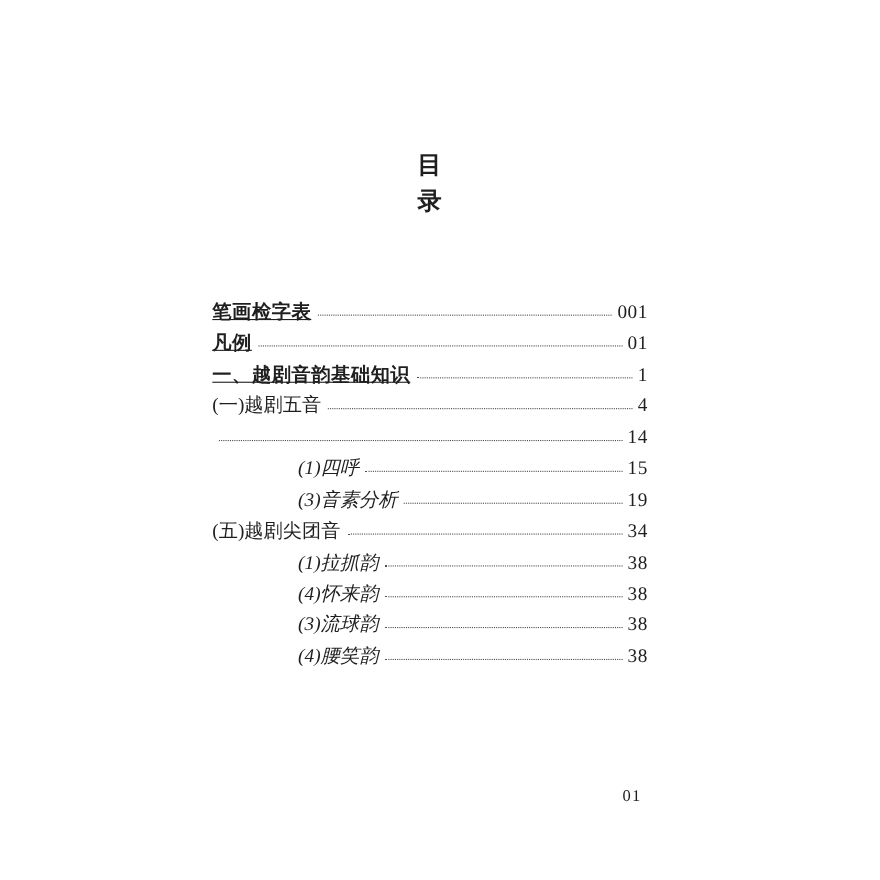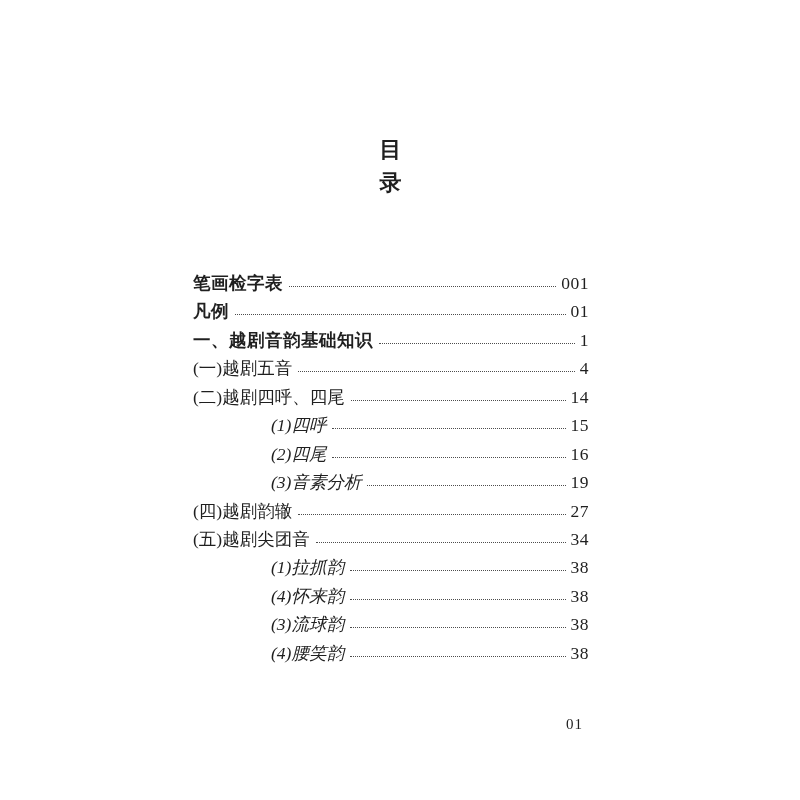--- a/index.html
+++ b/index.html
@@ -39,21 +39,21 @@
     width:396px;
   }
   .row{
     display:flex;
     align-items:baseline;
     height:28.45px;
     line-height:28.45px;
     font-size:17.5px;
     white-space:nowrap;
   }
-  .row.bold .t{font-weight:700;letter-spacing:0.5px;}
+  .row.bold .t{font-weight:700;letter-spacing:0.5px;text-decoration:underline;}
   .row.kaiti{font-style:italic;}
   .row.indent{padding-left:78px;}
   .t{flex:0 0 auto;}
   .leader{
     flex:1 1 auto;
     display:inline-block;
     height:1px;
     margin:0 5px 0 6px;
     border-bottom:1.6px dotted var(--leader);
     transform:translateY(-2px);
@@ -98,43 +98,32 @@
     <span class="t">一、越剧音韵基础知识</span>
     <span class="leader"></span>
     <span class="p">1</span>
   </div>
       <div class="row regular">
     <span class="t">(一)越剧五音</span>
     <span class="leader"></span>
     <span class="p">4</span>
   </div>
       <div class="row regular">
-    <span class="t">(二)越剧四呼、四尾</span>
     <span class="leader"></span>
     <span class="p">14</span>
   </div>
       <div class="row kaiti indent">
     <span class="t">(1)四呼</span>
     <span class="leader"></span>
     <span class="p">15</span>
   </div>
       <div class="row kaiti indent">
-    <span class="t">(2)四尾</span>
-    <span class="leader"></span>
-    <span class="p">16</span>
-  </div>
-      <div class="row kaiti indent">
     <span class="t">(3)音素分析</span>
     <span class="leader"></span>
     <span class="p">19</span>
-  </div>
-      <div class="row regular">
-    <span class="t">(四)越剧韵辙</span>
-    <span class="leader"></span>
-    <span class="p">27</span>
   </div>
       <div class="row regular">
     <span class="t">(五)越剧尖团音</span>
     <span class="leader"></span>
     <span class="p">34</span>
   </div>
       <div class="row kaiti indent">
     <span class="t">(1)拉抓韵</span>
     <span class="leader"></span>
     <span class="p">38</span>

